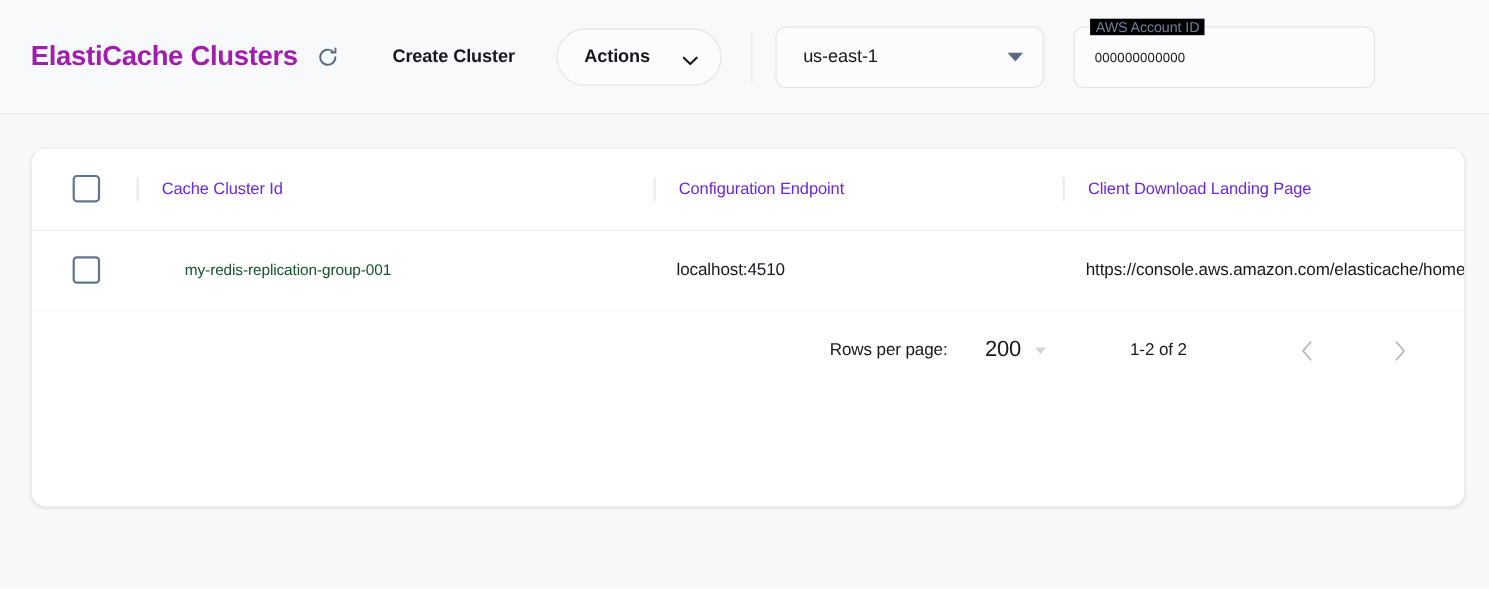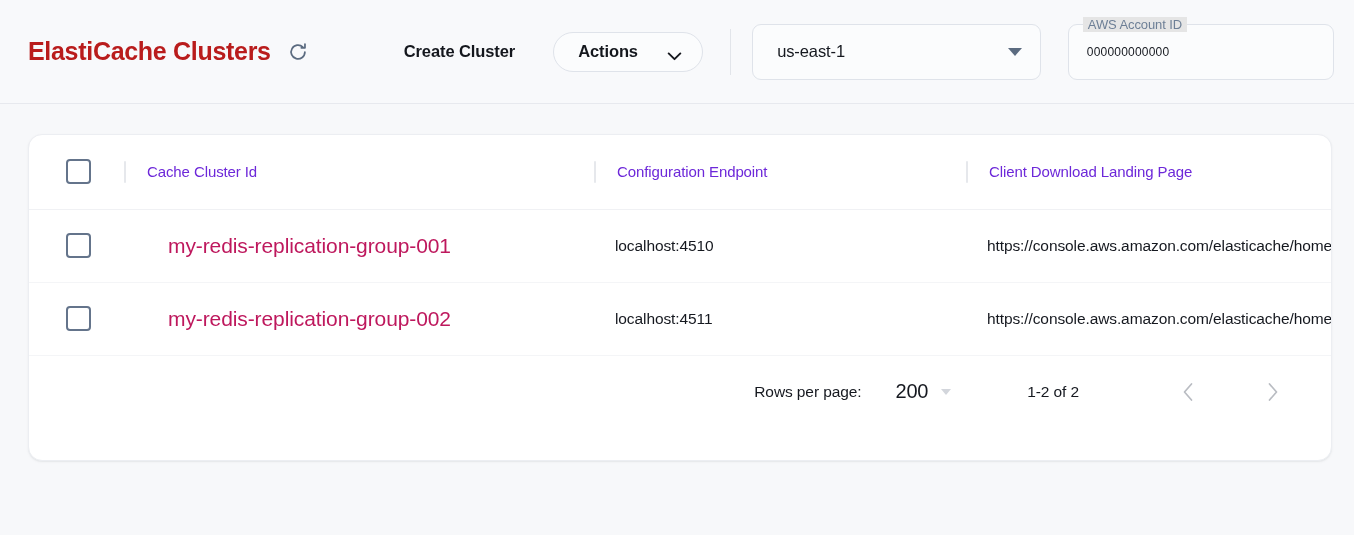--- a/index.html
+++ b/index.html
@@ -32,54 +32,54 @@
     display: flex;
     align-items: center;
     gap: 14px;
     flex: 0 0 auto;
   }
 
   .page-title {
     font-size: 25px;
     font-weight: 700;
     letter-spacing: -0.3px;
-    color: #b91c1c;
+    color: #a21caf;
     white-space: nowrap;
   }
 
   .refresh-btn {
     width: 26px;
     height: 26px;
     display: flex;
     align-items: center;
     justify-content: center;
     background: none;
     border: none;
     cursor: pointer;
     color: #5b6b80;
   }
   .refresh-btn svg { display: block; }
 
   .create-btn {
-    margin-left: 89px;
+    margin-left: 42px;
     background: none;
     border: none;
     font-family: inherit;
     font-size: 16.5px;
     font-weight: 700;
     color: #14171d;
     letter-spacing: -0.1px;
     cursor: pointer;
     white-space: nowrap;
     padding: 6px 4px;
   }
 
   .actions-btn {
     margin-left: 34px;
-    height: 40px;
+    height: 52px;
     min-width: 150px;
     padding: 0 20px 0 24px;
     background: #fbfcfd;
     border: 1px solid #dfe3ea;
     border-radius: 26px;
     display: flex;
     align-items: center;
     justify-content: space-between;
     gap: 18px;
     cursor: pointer;
@@ -100,21 +100,21 @@
   .vdivider {
     width: 1px;
     height: 46px;
     background: #e2e5ea;
     margin-left: 27px;
     margin-right: 21px;
     flex: 0 0 auto;
   }
 
   .region-select {
-    width: 296px;
+    width: 244px;
     height: 56px;
     background: #fbfcfd;
     border: 1px solid #dfe3ea;
     border-radius: 9px;
     display: flex;
     align-items: center;
     padding: 0 18px 0 24px;
     justify-content: space-between;
     cursor: pointer;
     font-family: inherit;
@@ -142,21 +142,21 @@
     border-radius: 9px;
     display: flex;
     align-items: center;
     background: #fbfcfd;
   }
   .account-field .notch {
     position: absolute;
     top: -8px;
     left: 14px;
     padding: 0 5px;
-    background: #e5e5e5;
+    background: #000000;
     font-size: 13px;
     color: #6d7f96;
     letter-spacing: -0.1px;
     line-height: 15px;
     white-space: nowrap;
   }
   .account-field .account-value {
     font-size: 12px;
     color: #15181f;
     padding: 0 0 0 18px;
@@ -248,23 +248,23 @@
     letter-spacing: -0.1px;
     border-bottom: 1px solid #f4f5f7;
   }
   tbody tr:last-child td { border-bottom: 1px solid #f4f5f7; }
 
   td.id-cell   { padding-left: 44px; }
   td.ep-cell   { padding-left: 21px; }
   td.dl-cell   { padding-left: 21px; }
 
   .cluster-link {
-    color: #be185d;
+    color: #14532d;
     text-decoration: none;
-    font-size: 21px;
+    font-size: 14px;
     cursor: pointer;
   }
 
   
   .pager {
     display: flex;
     align-items: center;
     justify-content: flex-end;
     height: 72px;
     padding-right: 38px;
@@ -397,30 +397,20 @@
         <tr>
           <td class="check-cell">
             <span class="checkbox"></span>
           </td>
           <td class="id-cell">
             <a class="cluster-link">my-redis-replication-group-001</a>
           </td>
           <td class="ep-cell">localhost:4510</td>
           <td class="dl-cell">https://console.aws.amazon.com/elasticache/home</td>
         </tr>
-        <tr>
-          <td class="check-cell">
-            <span class="checkbox"></span>
-          </td>
-          <td class="id-cell">
-            <a class="cluster-link">my-redis-replication-group-002</a>
-          </td>
-          <td class="ep-cell">localhost:4511</td>
-          <td class="dl-cell">https://console.aws.amazon.com/elasticache/home</td>
-        </tr>
       </tbody>
     </table>
 
     <div class="pager">
       <span class="rpp-label">Rows per page:</span>
       <div class="rpp-select">
         <span class="rpp-value">200</span>
         <span class="tri-small"></span>
       </div>
       <span class="range-label">1-2 of 2</span>

